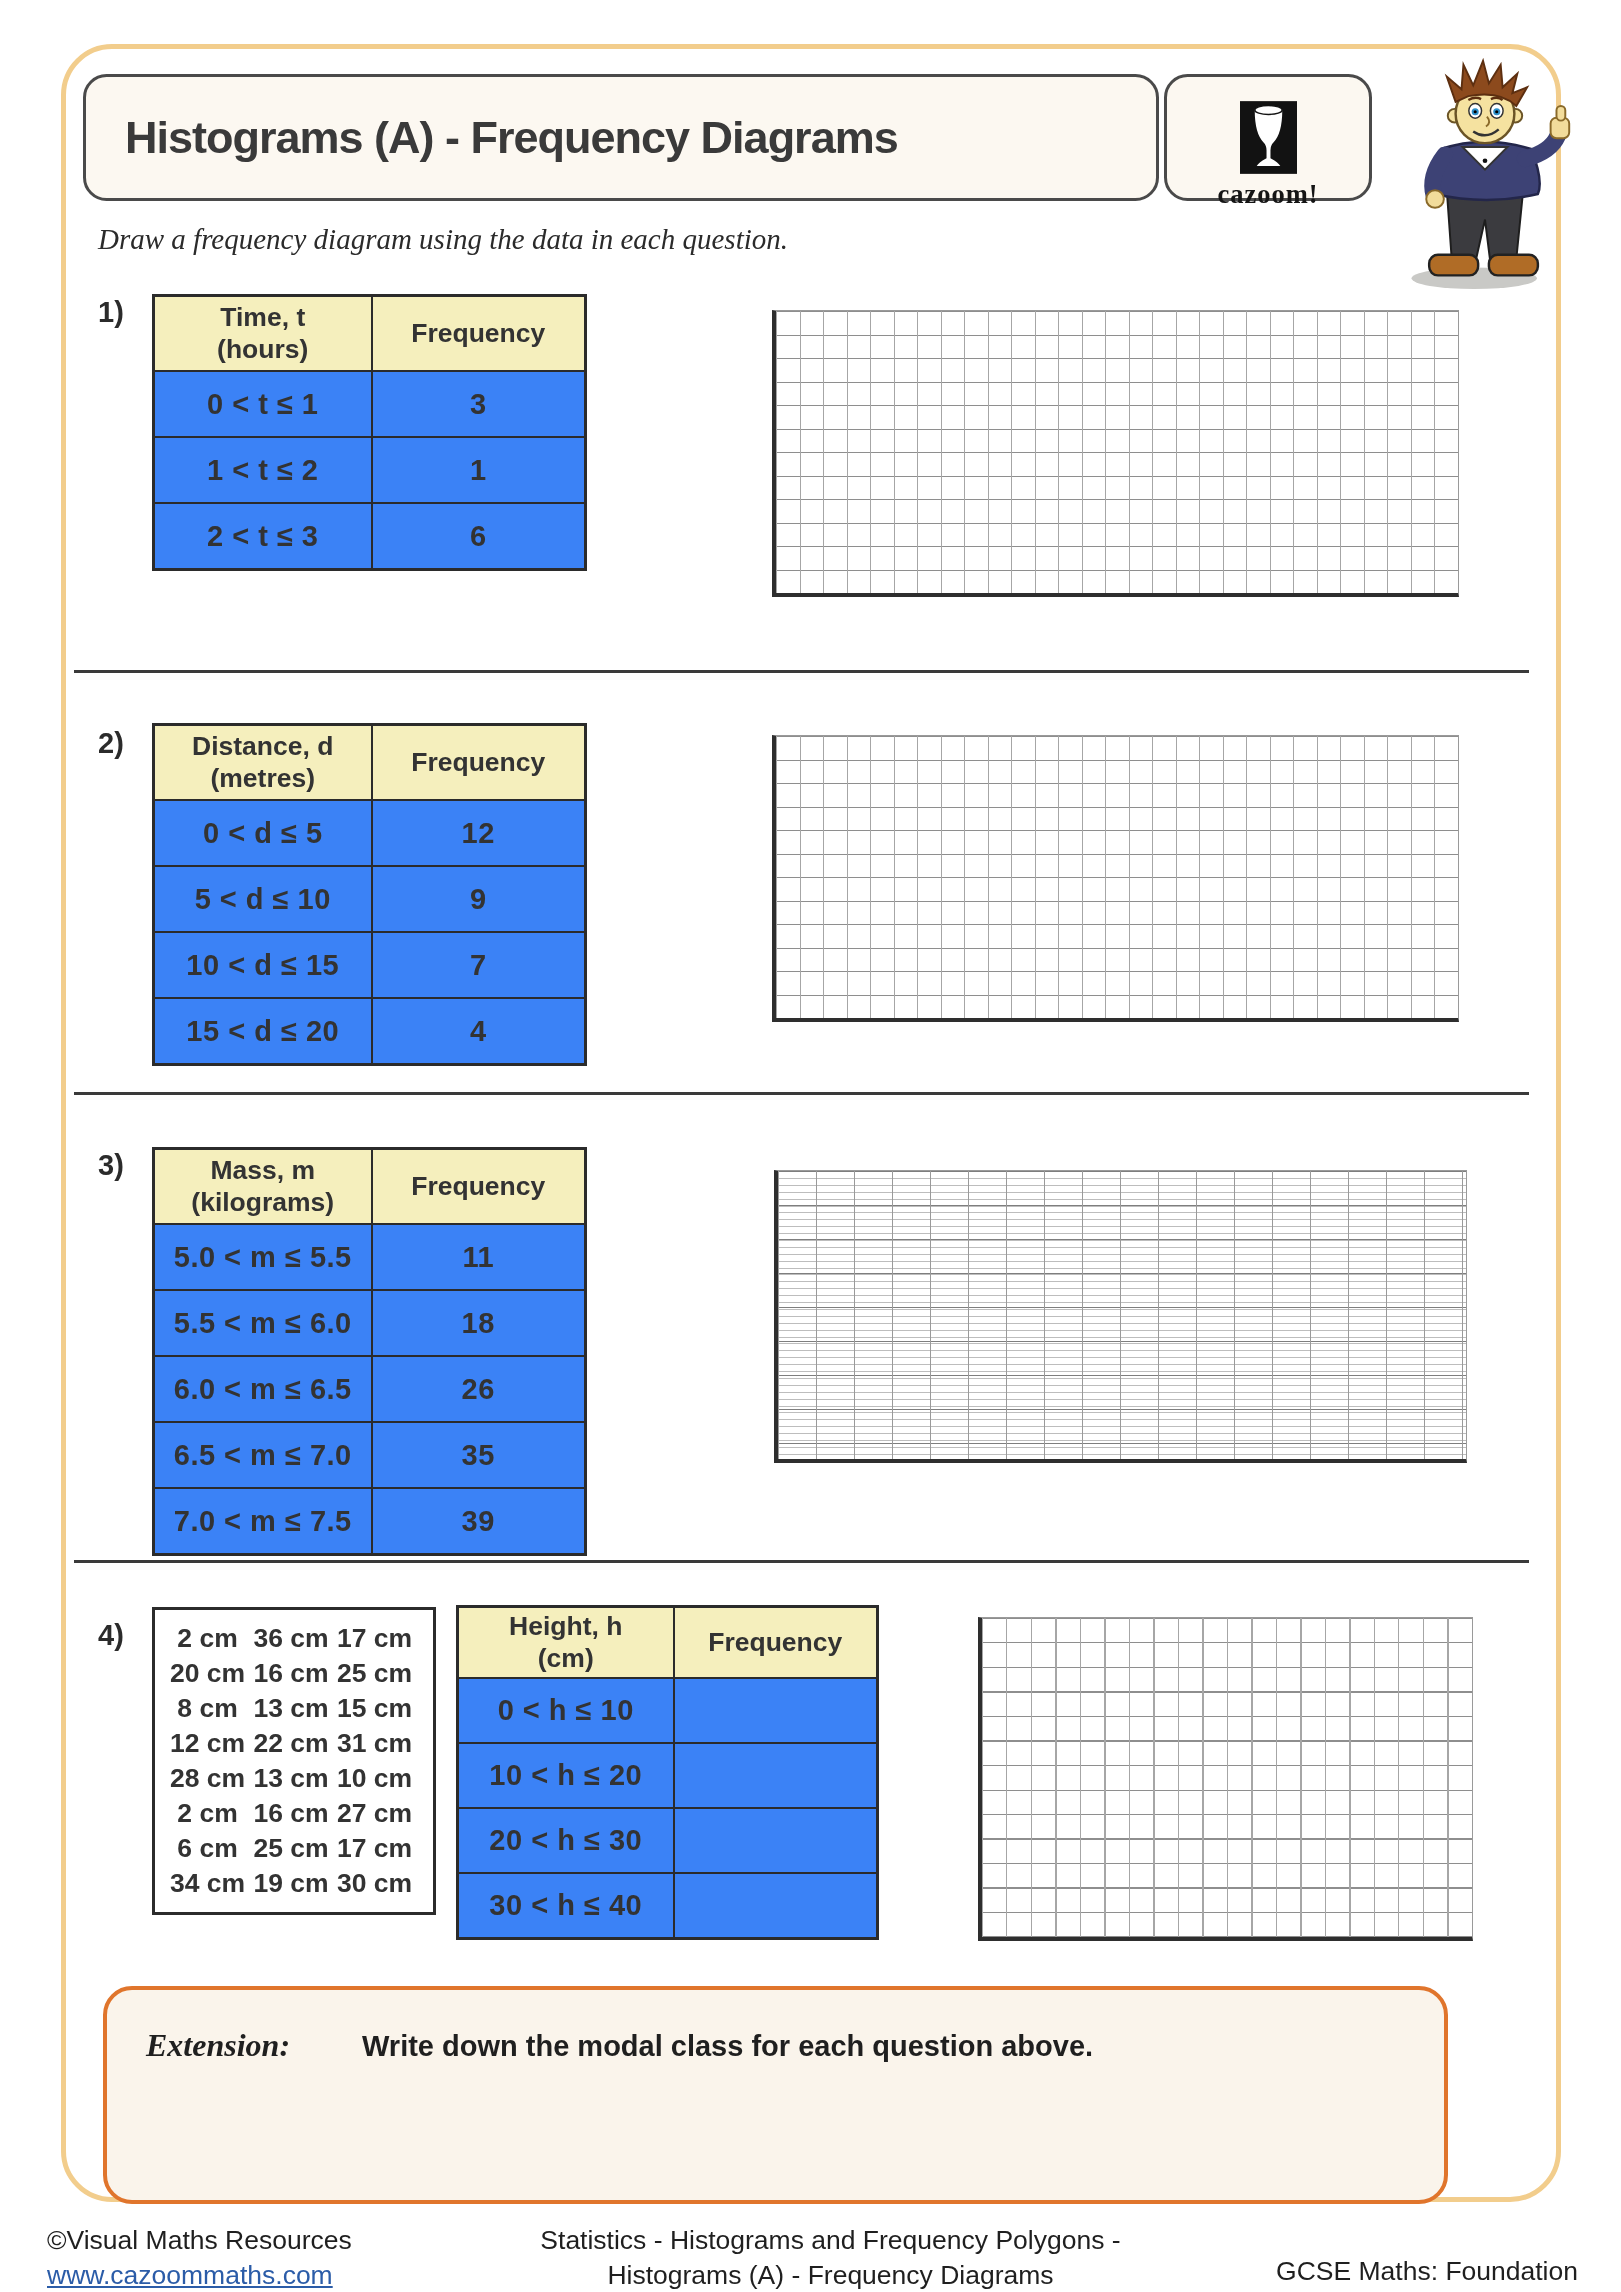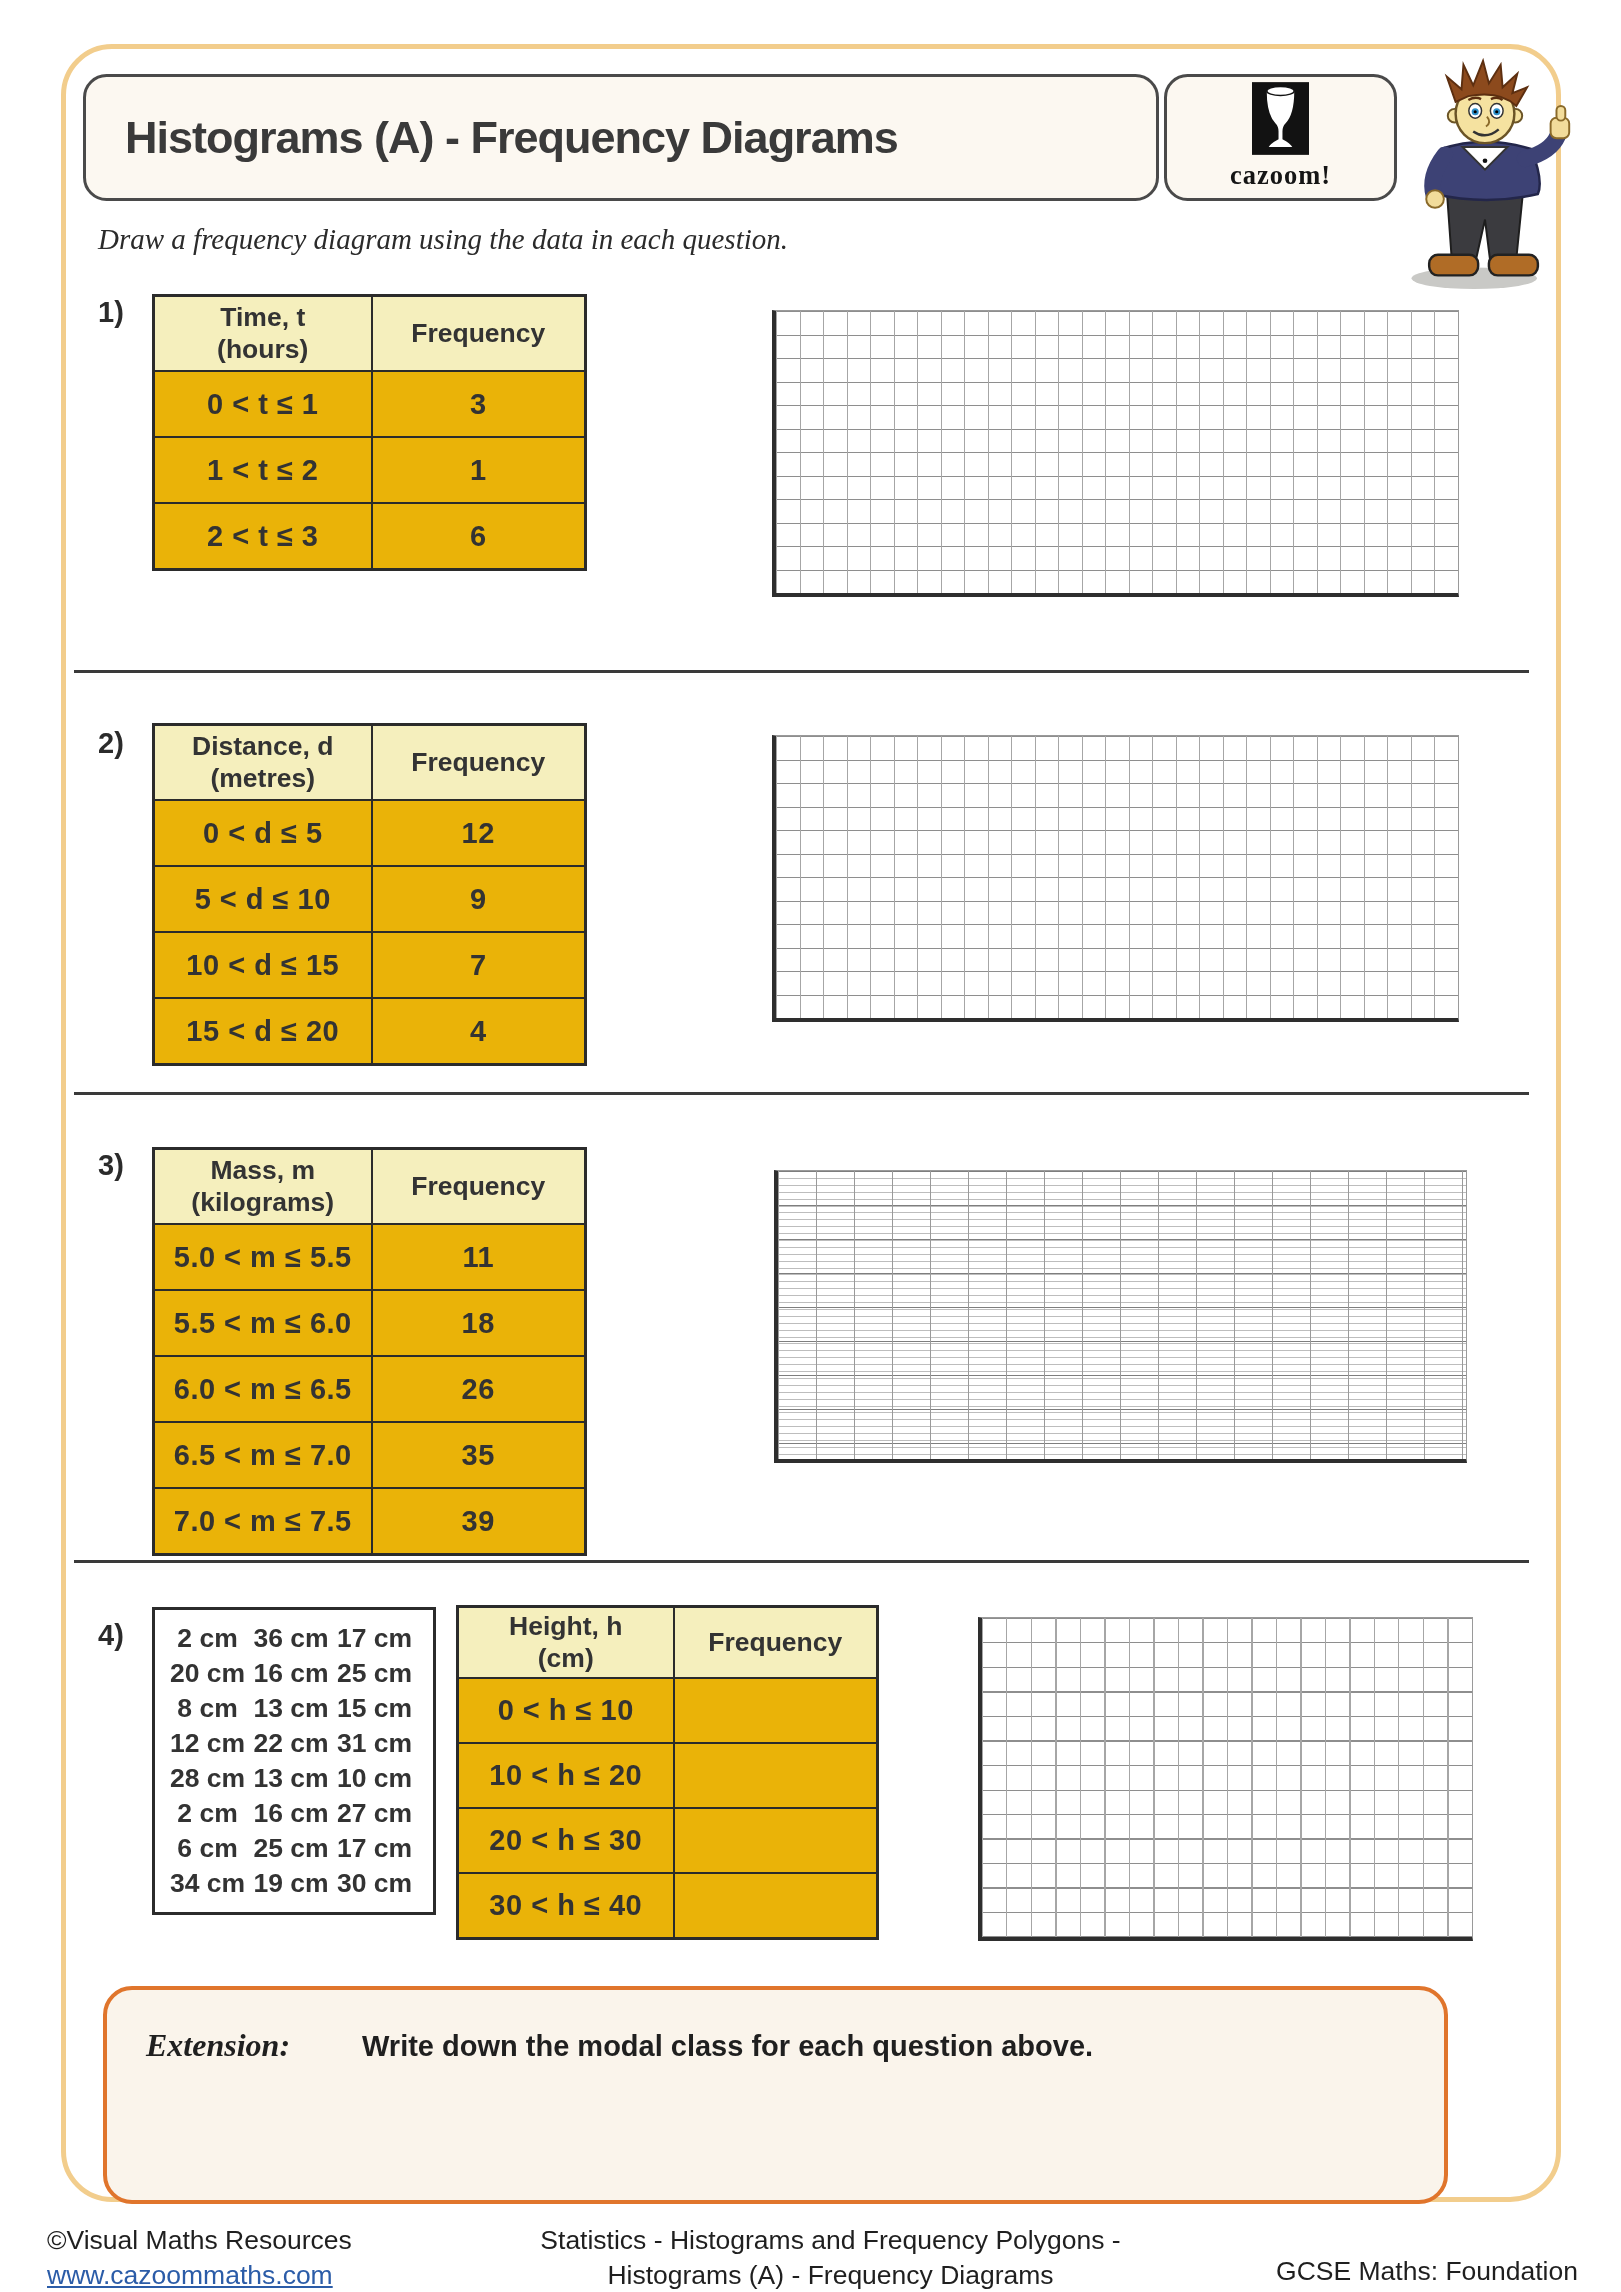--- a/index.html
+++ b/index.html
@@ -3,28 +3,28 @@
 <meta charset="utf-8">
 <style>
   html,body{margin:0;padding:0;}
   .page{position:relative;width:1621px;height:2293px;background:#ffffff;overflow:hidden;
         font-family:"Liberation Sans",sans-serif;color:#2e2e2e;}
   .frame{position:absolute;left:61px;top:44px;width:1500px;height:2158px;box-sizing:border-box;
          border:5.9px solid #F2CD8C;border-radius:51px;}
   .title-box{position:absolute;left:83px;top:74px;width:1076px;height:127px;box-sizing:border-box;
          border:3.9px solid #4A4A4A;border-radius:23.5px;background:#FCF8F1;display:flex;align-items:center;}
   .title-box h1{margin:0 0 0 39px;font-size:45px;font-weight:700;color:#3A3A3A;letter-spacing:-1px;}
-  .logo-box{position:absolute;left:1164px;top:74px;width:233px;height:127px;box-sizing:border-box;
-         border:3.9px solid #4A4A4A;border-radius:23.5px;background:#FCF8F1;text-align:center;padding-top:5px;}
+  .logo-box{position:absolute;left:1164px;top:74px;width:208px;height:127px;box-sizing:border-box;
+         border:3.9px solid #4A4A4A;border-radius:23.5px;background:#FCF8F1;text-align:center;padding-top:24px;}
   .logo-text{font-family:"Liberation Serif",serif;font-weight:700;font-size:26.5px;color:#151515;margin-top:1px;letter-spacing:1px;}
   .mascot{position:absolute;left:1374px;top:55px;}
   .instruction{position:absolute;left:98px;top:223px;font-family:"Liberation Serif",serif;
          font-style:italic;font-size:29px;color:#2B2B2B;}
   .q-label{position:absolute;font-size:29px;font-weight:700;color:#2B2B2B;}
-  .data-table{position:absolute;border-collapse:collapse;background:#eab308;table-layout:fixed;border:3.9px solid #2B2B2B;}
+  .data-table{position:absolute;border-collapse:collapse;background:#3b82f6;table-layout:fixed;border:3.9px solid #2B2B2B;}
   .data-table th,.data-table td{border:2px solid #2B2B2B;text-align:center;vertical-align:middle;color:#333;}
   .hdr{background:#F5EFBD;font-size:26.5px;font-weight:700;line-height:1.2;height:71px;}
   .rng,.frq{font-size:29px;font-weight:700;height:62px;letter-spacing:0.5px;}
   .q4t .rng,.q4t .frq{height:61px;}
   .hline{font-weight:700;}
   .grid{position:absolute;background-color:#fff;border-top:1px solid #9A9A9A;border-right:1px solid #9A9A9A;
         border-left:4.9px solid #2E2E2E;border-bottom:4.9px solid #2E2E2E;}
   .grid-sq{background-image:
       repeating-linear-gradient(to right,#A6A6A6 0 1px,transparent 1px 23.5px),
       repeating-linear-gradient(to bottom,#8E8E8E 0 1px,transparent 1px 23.5px);}

